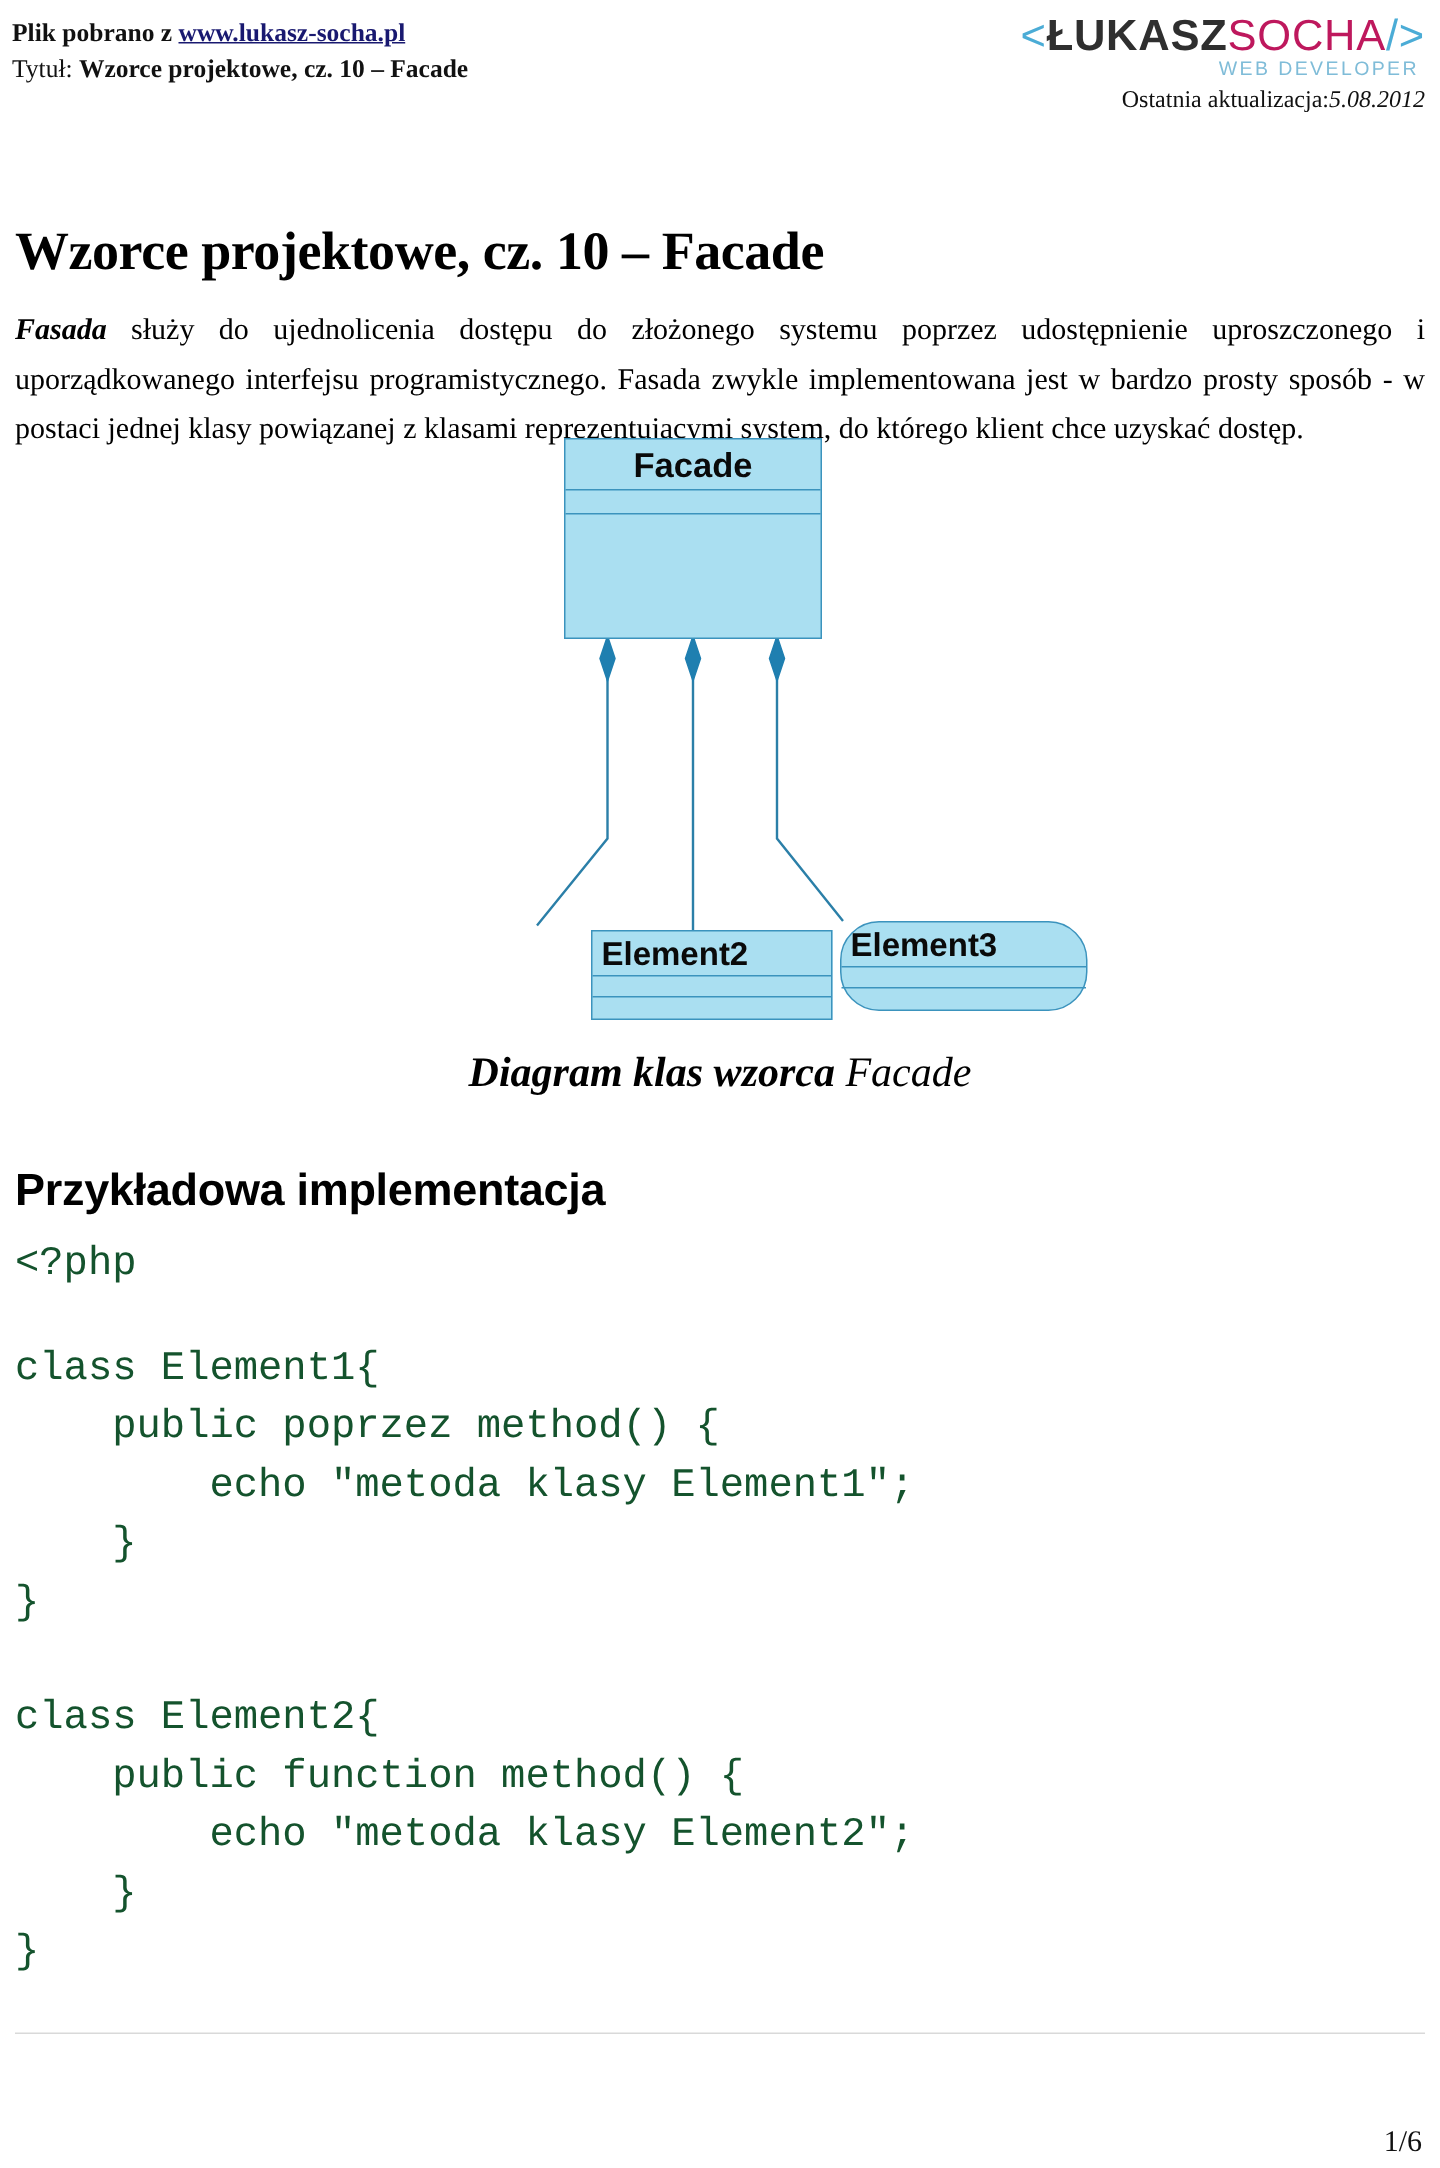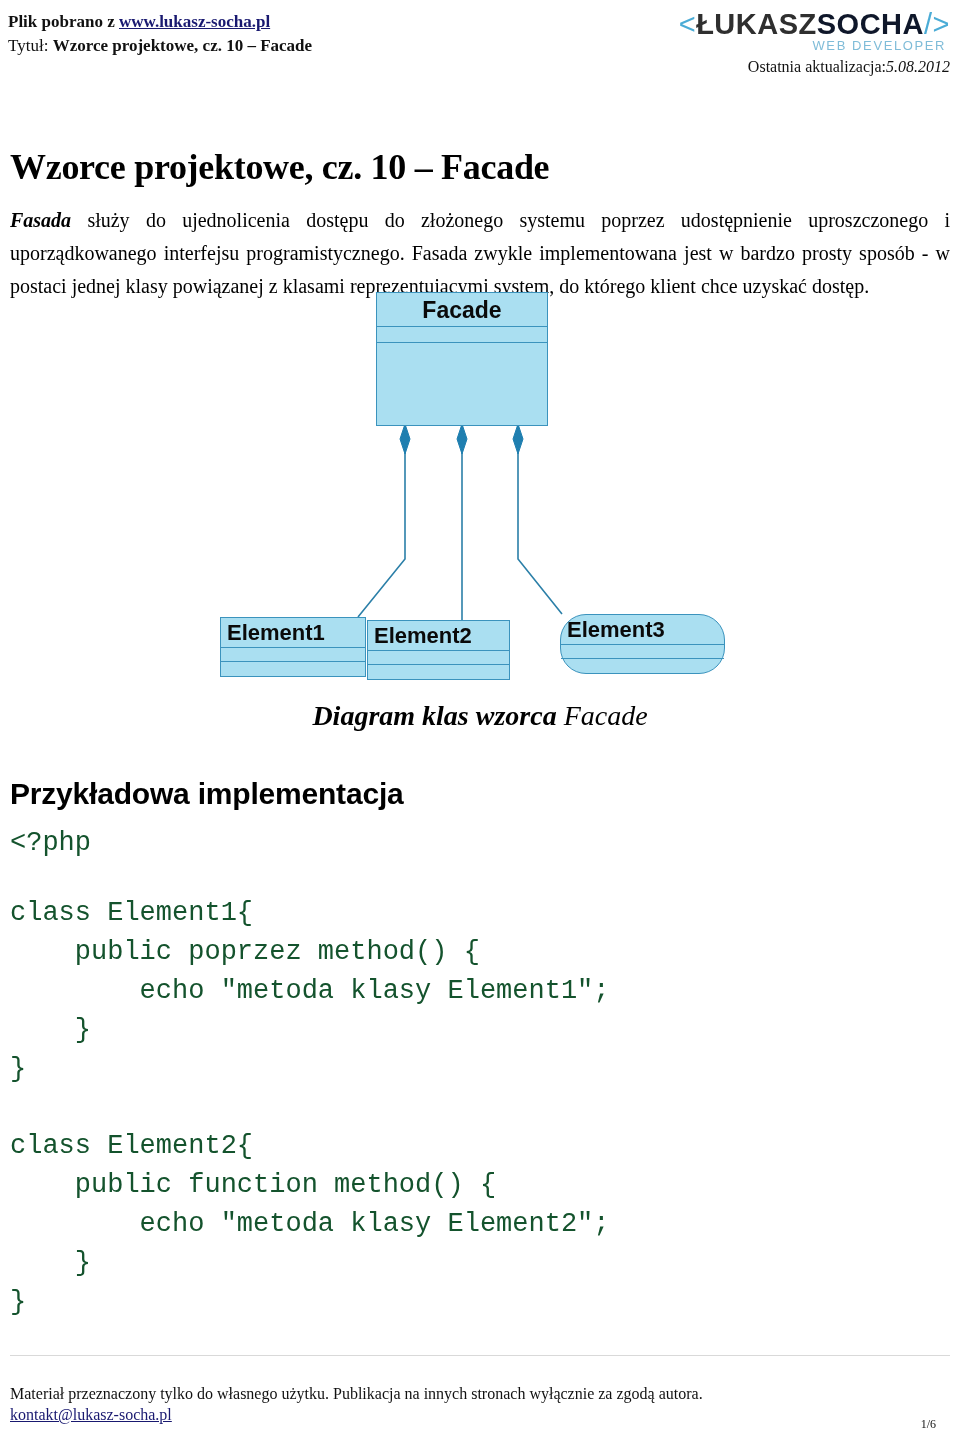--- a/index.html
+++ b/index.html
@@ -60,22 +60,22 @@
   }
   #logo-main .brkt {
     color: #4bacd6;
     font-weight: 400;
   }
   #logo-main .lukasz {
     font-weight: 700;
     color: #2f2f2f;
   }
   #logo-main .socha {
-    font-weight: bold;
-    color: #0f172a;
+    font-weight: normal;
+    color: #be185d;
     margin-top: 24px;
   }
   #logo-sub {
     font-family: "Liberation Sans", sans-serif;
     font-size: 13px;
     letter-spacing: 1.6px;
     color: #7fbcd8;
     line-height: 16px;
     margin-top: -2px;
     padding-right: 4px;
@@ -183,21 +183,21 @@
   .elem-box { height: 60px; }
   .elem-title {
     height: 30px;
     line-height: 30px;
     font-size: 22px;
     padding: 0 6px;
     text-align: left;
   }
   .elem-row1 { height: 14px; }
   #elem1-box { left: 20px;  top: 330px; width: 146px; }
-  #elem2-box { left: 167px; top: 333px; width: 143px; }
+  #elem2-box { left: 194px; top: 333px; width: 161px; }
   #elem3-box { left: 360px; top: 327px; width: 165px; border-radius: 26px; }
 
   
   #connectors {
     position: absolute;
     left: 0; top: 0;
     width: 520px; height: 390px;
     overflow: visible;
   }
 
@@ -265,24 +265,24 @@
     line-height: 21px;
     color: #111111;
     white-space: nowrap;
   }
   #footer-mail {
     color: #191970;
     text-decoration: underline;
   }
   #page-number {
     position: absolute;
-    right: 24px;
+    right: 12px;
     top: 62px;
     font-family: "Liberation Serif", serif;
-    font-size: 12px;
+    font-size: 20px;
     color: #111111;
   }
 </style>
 </head>
 <body>
 
 <div id="header">
 
   <div id="header-left">
     <div class="hdr-line">
@@ -323,24 +323,20 @@
       <polygon points="205,137 210,152 205,167 200,152" fill="#1f7fb0" stroke="#1f7fb0" stroke-width="1"></polygon>
       <polygon points="262,137 267,152 262,167 257,152" fill="#1f7fb0" stroke="#1f7fb0" stroke-width="1"></polygon>
       <polygon points="318,137 323,152 318,167 313,152" fill="#1f7fb0" stroke="#1f7fb0" stroke-width="1"></polygon>
     </svg>
 
     <div class="uml-box" id="facade-box">
       <div class="uml-title uml-sep" id="facade-title">Facade</div>
       <div class="uml-sep" id="facade-empty"></div>
     </div>
 
-    <div class="uml-box elem-box" id="elem1-box">
-      <div class="uml-title uml-sep elem-title">Element1</div>
-      <div class="uml-sep elem-row1"></div>
-    </div>
 
     <div class="uml-box elem-box" id="elem2-box">
       <div class="uml-title uml-sep elem-title">Element2</div>
       <div class="uml-sep elem-row1"></div>
     </div>
 
     <div class="uml-box elem-box" id="elem3-box">
       <div class="uml-title uml-sep elem-title">Element3</div>
       <div class="uml-sep elem-row1"></div>
     </div>
@@ -358,18 +354,14 @@
 }</pre>
   <pre class="code" id="code-block2">class Element2{
     public function method() {
         echo "metoda klasy Element2";
     }
 }</pre>
 </div>
 
 <div id="footer">
   <div id="footer-rule"></div>
-  <div id="footer-text">
-    <div>Materiał przeznaczony tylko do własnego użytku. Publikacja na innych stronach wyłącznie za zgodą autora.</div>
-    <a id="footer-mail" href="#">kontakt@lukasz-socha.pl</a>
-  </div>
   <div id="page-number">1/6</div>
 </div>
 
 </body></html>

